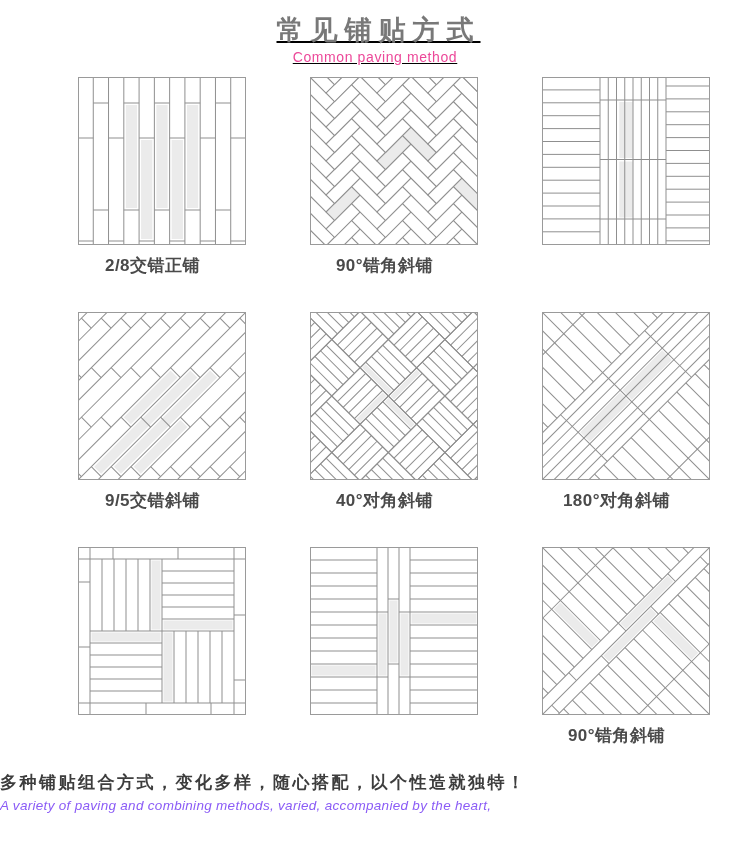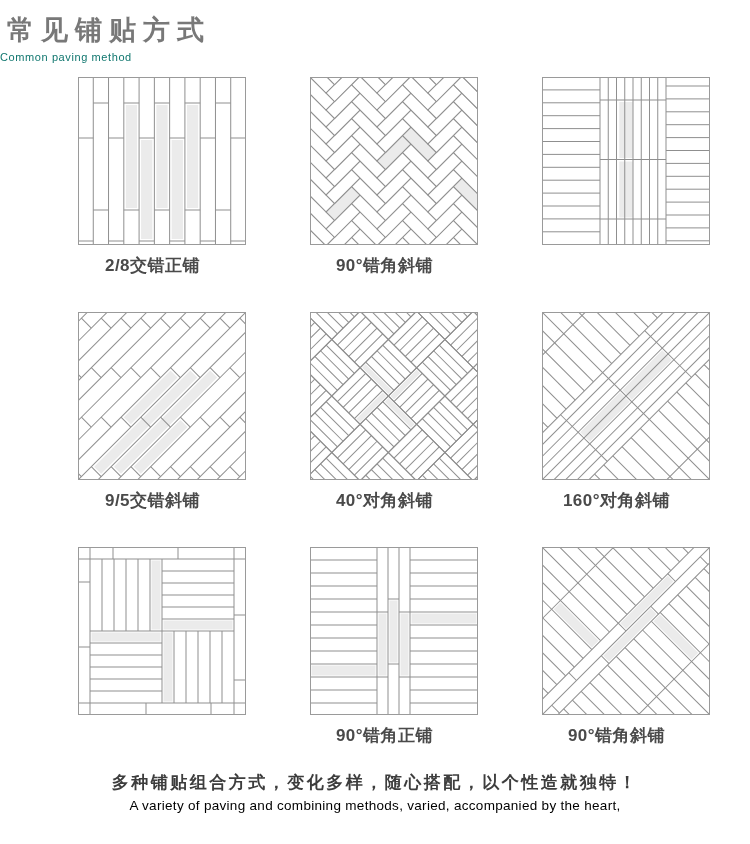--- a/index.html
+++ b/index.html
@@ -1,27 +1,27 @@
 <!DOCTYPE html>
 <html><head>
 <meta charset="utf-8">
 <style>
   html,body{margin:0;padding:0;background:#ffffff;}
   .page{width:750px;height:844px;overflow:hidden;background:#fff;
         font-family:"Liberation Sans","DejaVu Sans",sans-serif;}
-  header{padding-top:14px;}
+  header{text-align:center;padding-top:14px;text-decoration:underline;}
   h1{margin:0;font-size:27px;font-weight:bold;color:#787878;letter-spacing:7px;text-indent:7px;line-height:32px;}
-  .subtitle{margin-top:3px;font-size:11px;color:#0f766e;letter-spacing:0.6px;line-height:16px;}
+  .subtitle{margin-top:3px;font-size:14px;color:#ec4899;letter-spacing:0.6px;line-height:16px;}
   .grid{width:632px;margin:12px auto 0;display:grid;grid-template-columns:repeat(3,168px);column-gap:64px;row-gap:36px;}
   figure{margin:0;padding-left:19px;}
   svg.diagram{display:block;width:168px;height:168px;}
   figcaption{text-align:center;font-size:17px;color:#4a4a4a;margin-top:9px;height:22px;font-weight:600;letter-spacing:0.5px;}
-  footer{text-align:center;margin-top:26px;}
+  footer{margin-top:26px;}
   .cn{margin:0;font-size:17px;color:#3d3d3d;font-weight:600;letter-spacing:2.5px;line-height:22px;}
-  .en{margin:4px 0 0;font-size:13.5px;color:#000000;letter-spacing:0.3px;line-height:16px;}
+  .en{margin:4px 0 0;font-size:13.5px;color:#8b5cf6;letter-spacing:0.3px;line-height:16px;font-style:italic;}
 </style>
 </head>
 <body>
 
 <div class="page">
   <header>
     <h1>常见铺贴方式</h1>
     <div class="subtitle">Common paving method</div>
   </header>
 
@@ -917,21 +917,21 @@
               <line x1="-110" y1="277.5" x2="51" y2="277.5" stroke="#8f8f8f" stroke-width="1"></line>
               <line x1="117" y1="277.5" x2="280" y2="277.5" stroke="#8f8f8f" stroke-width="1"></line>
               <line x1="-59" y1="-110" x2="-59" y2="280" stroke="#8f8f8f" stroke-width="1"></line>
               <line x1="-4" y1="-110" x2="-4" y2="280" stroke="#8f8f8f" stroke-width="1"></line>
               <line x1="172" y1="-110" x2="172" y2="280" stroke="#8f8f8f" stroke-width="1"></line>
               <line x1="227" y1="-110" x2="227" y2="280" stroke="#8f8f8f" stroke-width="1"></line>
             </g>
           </g>
           <rect x="0.5" y="0.5" width="167" height="167" fill="none" stroke="#9a9a9a" stroke-width="1"></rect>
         </svg>
-      <figcaption>160°对角斜铺</figcaption>
+      <figcaption>180°对角斜铺</figcaption>
     </figure>
     <figure>
       <svg class="diagram" viewBox="0 0 168 168">
           <defs>
             <clipPath id="tileclip6">
               <rect x="0.5" y="0.5" width="167" height="167"></rect>
             </clipPath>
           </defs>
           <rect x="0.5" y="0.5" width="167" height="167" fill="#ffffff"></rect>
           <g clip-path="url(#tileclip6)">
@@ -1021,21 +1021,20 @@
             <line x1="100" y1="0" x2="100" y2="168" stroke="#8f8f8f" stroke-width="1"></line>
             <line x1="78" y1="52" x2="89" y2="52" stroke="#8f8f8f" stroke-width="1"></line>
             <line x1="78" y1="117" x2="89" y2="117" stroke="#8f8f8f" stroke-width="1"></line>
             <line x1="67" y1="65" x2="78" y2="65" stroke="#8f8f8f" stroke-width="1"></line>
             <line x1="89" y1="65" x2="100" y2="65" stroke="#8f8f8f" stroke-width="1"></line>
             <line x1="67" y1="130" x2="78" y2="130" stroke="#8f8f8f" stroke-width="1"></line>
             <line x1="89" y1="130" x2="100" y2="130" stroke="#8f8f8f" stroke-width="1"></line>
           </g>
           <rect x="0.5" y="0.5" width="167" height="167" fill="none" stroke="#9a9a9a" stroke-width="1"></rect>
         </svg>
-      <figcaption>90°错角正铺</figcaption>
     </figure>
     <figure>
       <svg class="diagram" viewBox="0 0 168 168">
           <defs>
             <clipPath id="tileclip8">
               <rect x="0.5" y="0.5" width="167" height="167"></rect>
             </clipPath>
           </defs>
           <rect x="0.5" y="0.5" width="167" height="167" fill="#ffffff"></rect>
           <g clip-path="url(#tileclip8)">

